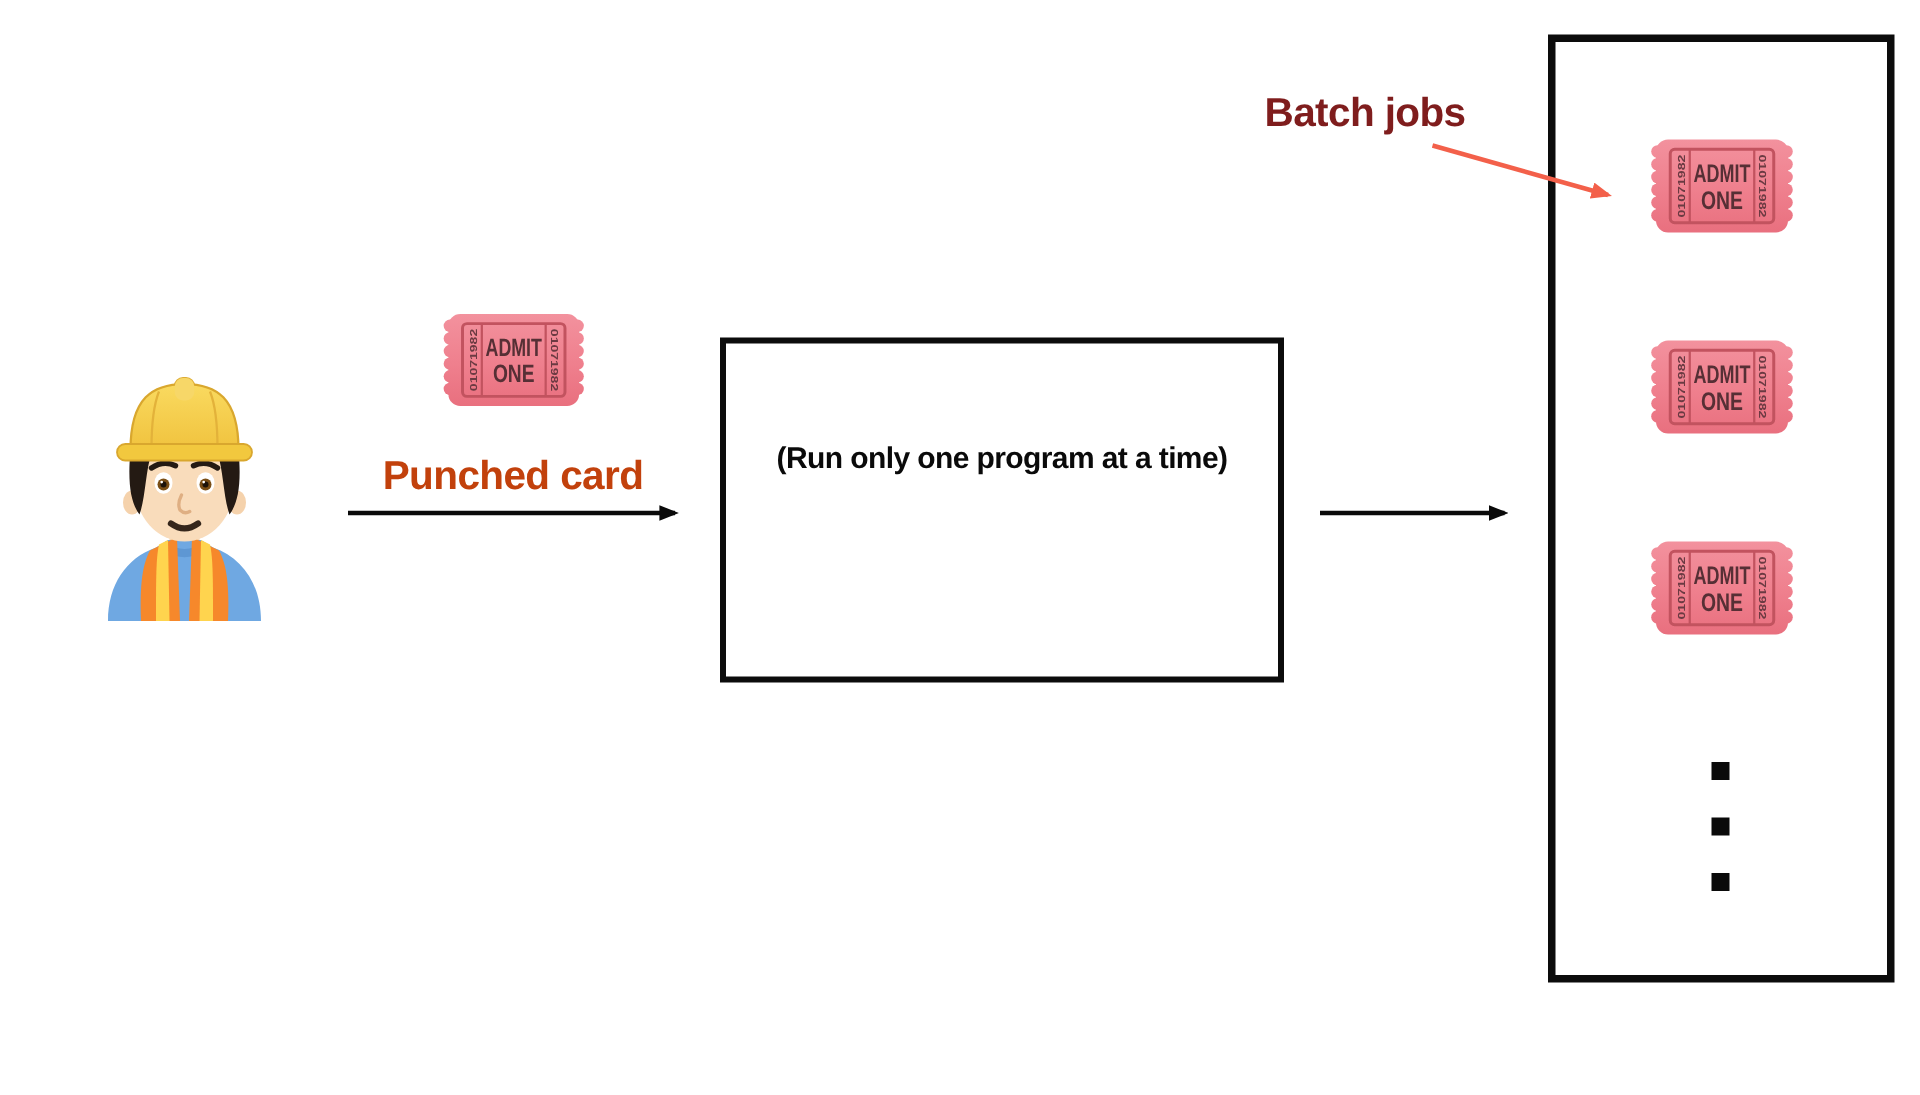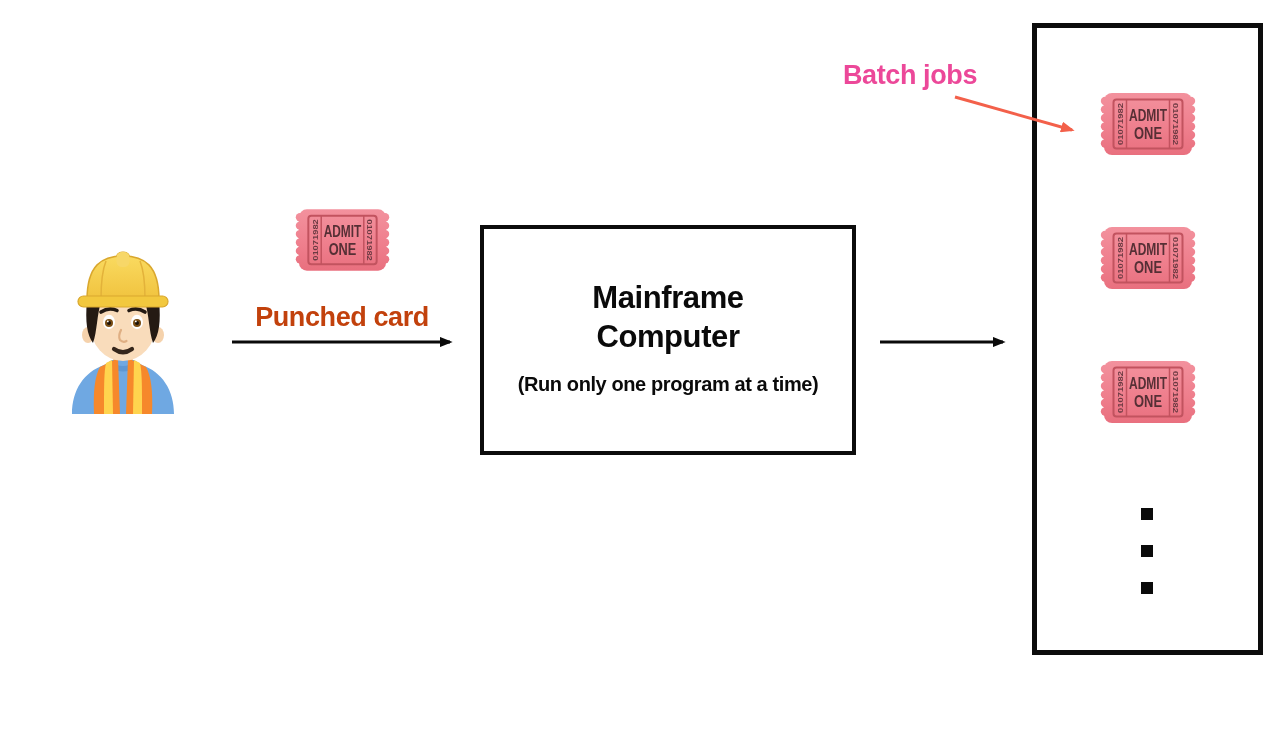--- a/index.html
+++ b/index.html
@@ -16,21 +16,21 @@
   
   .frame{position:absolute;background:#ffffff;border:4px solid #0c0c0c;box-sizing:border-box;z-index:1;}
   #mainframe-box{left:480px;top:225px;width:376px;height:230px;
     display:flex;flex-direction:column;align-items:center;padding-top:49px;}
   #mainframe-title{font-weight:bold;font-size:31px;line-height:39px;letter-spacing:-0.4px;text-align:center;}
   #mainframe-note{font-weight:bold;font-size:20px;letter-spacing:-0.4px;margin-top:17px;text-align:center;white-space:nowrap;}
   #queue-box{left:1032px;top:23px;width:231px;height:632px;border-width:5px;}
   
   #operator-label{left:0px;top:419px;width:250px;}
   #punched-label{left:217px;top:302px;width:250px;}
-  #batch-label{left:843px;top:60px;color:#ec4899;}
+  #batch-label{left:843px;top:60px;color:#7f1d1d;}
   #queue-label{left:1023px;top:666px;width:250px;}
   
   #operator-emoji{left:60px;top:250px;width:126px;height:164px;z-index:2;}
   .ticket{position:absolute;width:100px;height:68px;z-index:2;}
   #ticket-punched{left:293px;top:206px;width:99px;}
   #ticket-q1{left:1098px;top:90px;}
   #ticket-q2{left:1098px;top:224px;}
   #ticket-q3{left:1098px;top:358px;}
   .ticket-text{font-family:"Liberation Sans", sans-serif;font-weight:bold;}
   
@@ -131,24 +131,20 @@
       <path d="M80,11 C84,21 85,34 85,49" stroke="#E3B23A" stroke-width="1.5" fill="none"></path>
       <rect x="56.5" y="2" width="13" height="15" rx="5.5" fill="#F7D768"></rect>
       <rect x="18" y="46" width="90" height="11" rx="5.5" fill="#F2C83E" stroke="#D9A72E" stroke-width="1.2"></rect>
     </g>
   </svg>
 
   <div id="punched-label" class="abs label center">Punched card</div>
   <div id="batch-label" class="abs label">Batch jobs</div>
 
   <div id="mainframe-box" class="frame">
-    <div id="mainframe-title">
-      <div>Mainframe</div>
-      <div>Computer</div>
-    </div>
     <div id="mainframe-note">(Run only one program at a time)</div>
   </div>
 
   <div id="queue-box" class="frame"></div>
 
   <svg id="ticket-punched" class="ticket" viewBox="0 0 100 68">
       <use href="#ticket-symbol"></use>
     </svg>
   <svg id="ticket-q1" class="ticket" viewBox="0 0 100 68">
       <use href="#ticket-symbol"></use>

